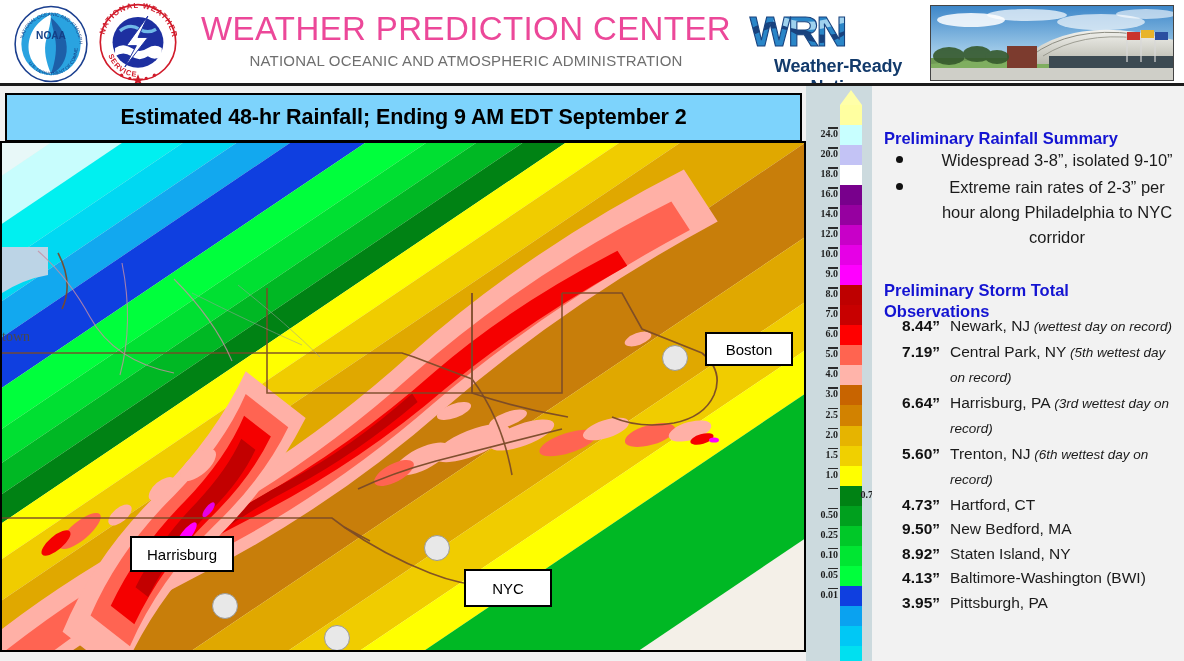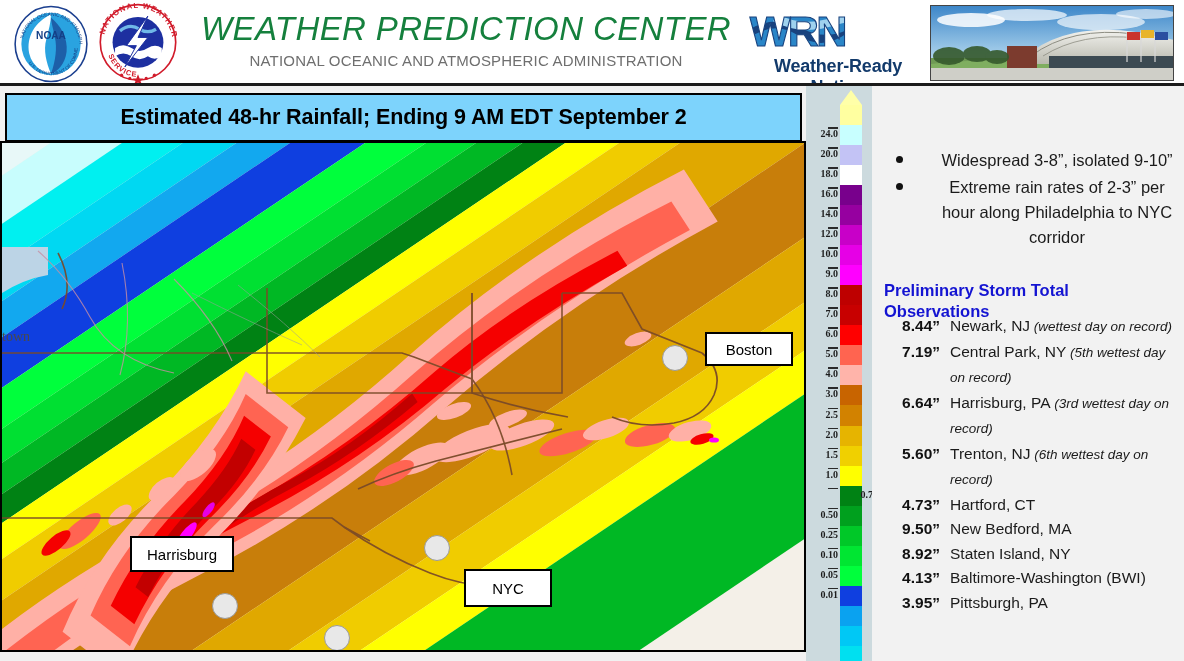--- a/index.html
+++ b/index.html
@@ -17,22 +17,22 @@
     background:#ffffff;overflow:hidden;
   }
   .header:after{
     content:"";position:absolute;left:0;bottom:0;width:1184px;height:3px;
     background:#1b1b1b;
   }
   .noaa-logo{position:absolute;left:12px;top:5px;width:78px;height:78px;}
   .nws-logo{position:absolute;left:96px;top:3px;width:84px;height:82px;}
   .hdr-titles{position:absolute;left:196px;top:8px;width:540px;text-align:center;}
   .hdr-title{
-    font-size:33px;font-weight:400;color:#15803d;letter-spacing:0.4px;
-    font-family:"Liberation Sans", sans-serif;line-height:42px;white-space:nowrap;font-style:italic;
+    font-size:33px;font-weight:400;color:#ec4899;letter-spacing:0.4px;
+    font-family:"Liberation Sans", sans-serif;line-height:42px;white-space:nowrap;
   }
   .hdr-sub{
     font-size:15px;color:#6f6f6f;letter-spacing:0.2px;line-height:22px;
     white-space:nowrap;
   }
   .wrn-box{position:absolute;left:748px;top:6px;width:180px;height:74px;}
   .wrn-word{
     position:absolute;left:0;top:2px;width:180px;height:48px;
   }
   .wrn-tag{
@@ -447,20 +447,21 @@
         <div class="cb-label" style="top: 454.759px; left: 0px; width: 32px;">0.10</div>
         <div class="cb-tick" style="top: 481.793px; left: 22px;"></div>
         <div class="cb-label" style="top: 474.793px; left: 0px; width: 32px;">0.05</div>
         <div class="cb-tick" style="top: 501.828px; left: 22px;"></div>
         <div class="cb-label" style="top: 494.828px; left: 0px; width: 32px;">0.01</div>
       </div>
   </div>
 
   <div class="info-panel">
 
+    <div class="info-h" style="left:12px;top:42px;width:290px;">Preliminary Rainfall Summary</div>
 
     <div class="bullet-list" id="bullet-list" style="top:62px;">
         <div class="bullet-row"><span class="bullet-dot"></span><span class="bullet-txt">Widespread 3-8”, isolated 9-10”</span></div>
         <div class="bullet-row"><span class="bullet-dot"></span><span class="bullet-txt">Extreme rain rates of 2-3” per hour along Philadelphia to NYC corridor</span></div>
       </div>
 
     <div class="info-h" style="left:12px;top:194px;width:250px;">Preliminary Storm Total Observations</div>
 
     <div class="obs-list" id="obs-list">
         <div class="obs-row"><span class="obs-amt">8.44”</span><span class="obs-name">Newark, NJ</span><span class="obs-note"> (wettest day on record)</span></div>

